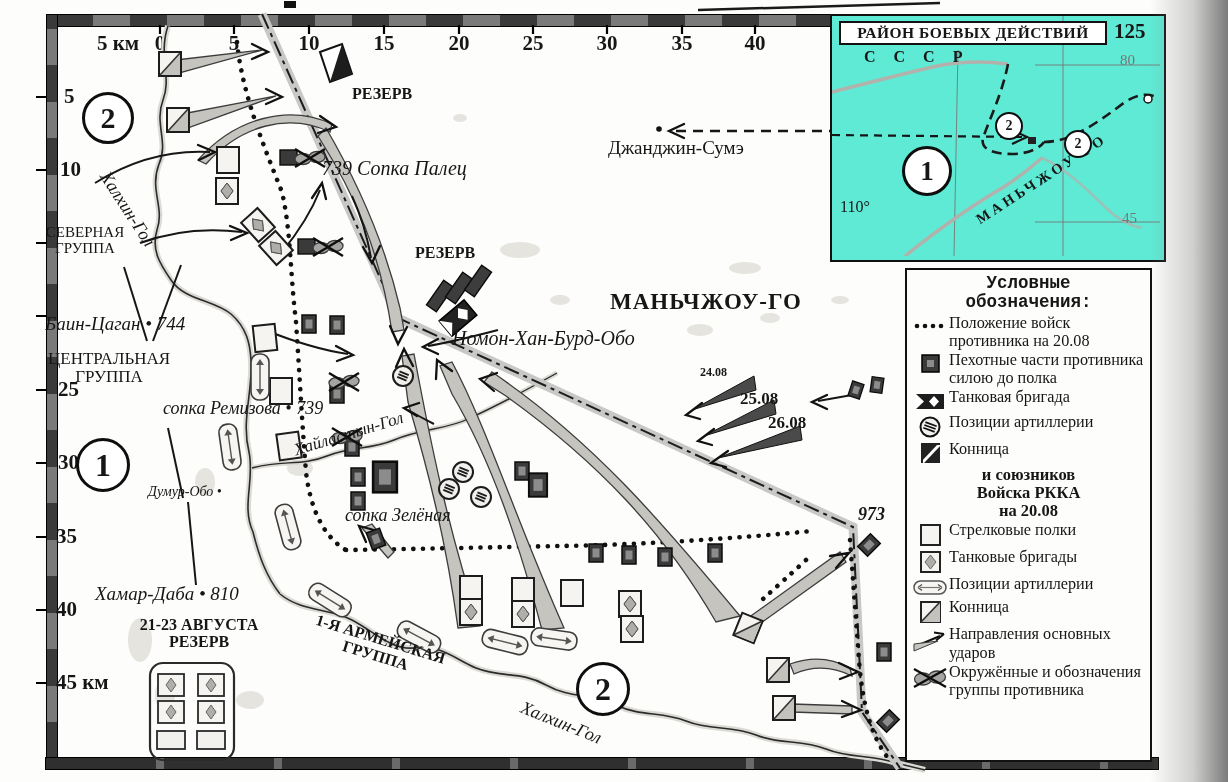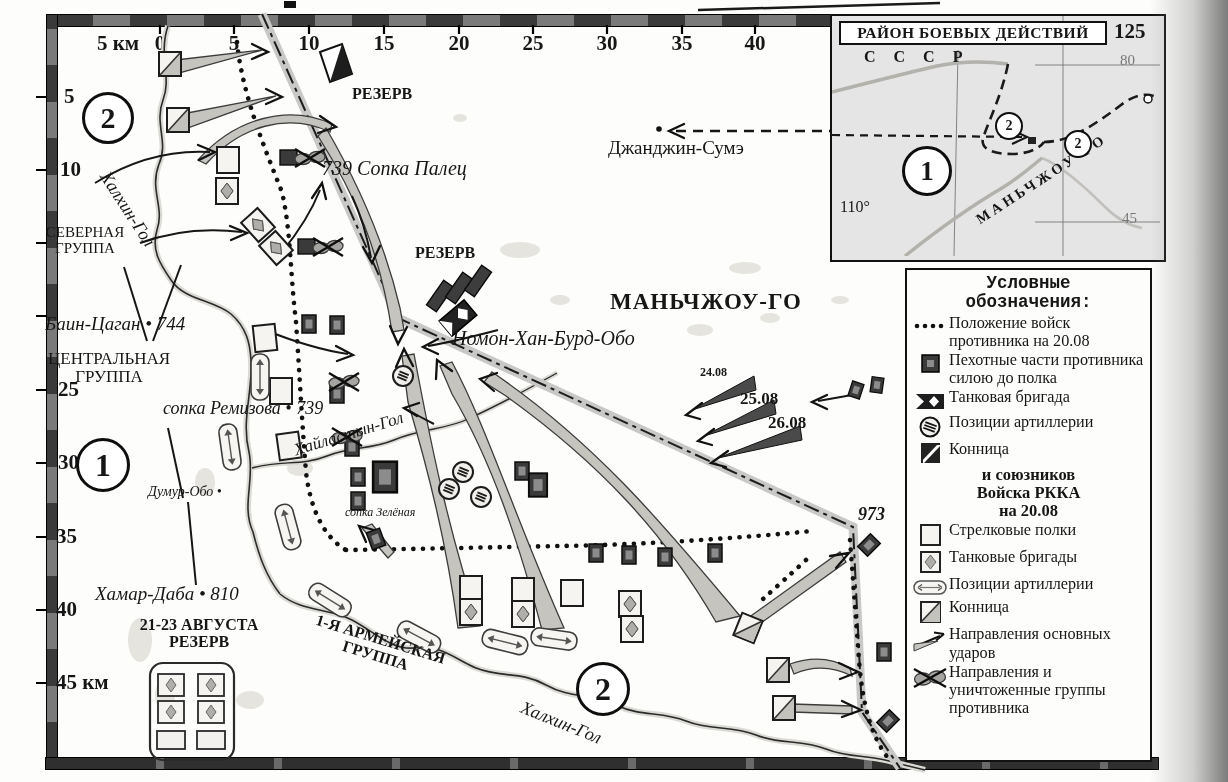--- a/index.html
+++ b/index.html
@@ -17,21 +17,21 @@
   .lbl{position:absolute;white-space:nowrap;line-height:1.08;}
   .it{font-style:italic}
   .b{font-weight:bold}
   .ctr{text-align:center}
   .num{font-weight:bold;font-size:21px;transform:translateX(-50%);}
   .lnum{font-weight:bold;font-size:21px;}
   .badge{position:absolute;border-radius:50%;background:#fff;border:3px solid #0e0e0e;
     display:flex;align-items:center;justify-content:center;font-weight:bold;z-index:6;}
   
   .inset{position:absolute;left:830px;top:14px;width:332px;height:244px;border:2px solid #111;
-    background:#e5e5e5;z-index:5;}
+    background:#5eead4;z-index:5;}
   .inset-title{position:absolute;left:7px;top:5px;width:264px;border:2px solid #111;background:#fff;
     text-align:center;font-weight:bold;font-size:15.5px;padding:1px 0;letter-spacing:.5px;}
   .inset .lbl{z-index:3}
   
   .legend{position:absolute;left:905px;top:268px;width:247px;height:494px;border:2.5px solid #111;
     background:#fdfdfb;box-sizing:border-box;padding:4px 4px 4px 4px;z-index:5;}
   .lg-title{font-weight:bold;font-size:17.5px;text-align:center;line-height:1.1;font-family:Liberation Mono, monospace;}
   .lg-head{font-weight:bold;font-size:16.5px;text-align:center;line-height:1.1;}
   .lg-row{display:flex;align-items:flex-start;margin-top:1px;}
   .lg-sym{width:38px;flex:none;display:flex;justify-content:center;padding-top:2px;}
@@ -335,21 +335,21 @@
   <div class="lbl z" style="left:48px;top:350px;font-size:17px">
     <div>ЦЕНТРАЛЬНАЯ</div>
     <div class="ctr">ГРУППА</div>
   </div>
   <div class="lbl b z" style="left:415px;top:244px;font-size:16px">РЕЗЕРВ</div>
   <div class="lbl b z" style="left:610px;top:290px;font-size:23px;letter-spacing:1px">МАНЬЧЖОУ-ГО</div>
   <div class="lbl it z" style="left:452px;top:328px;font-size:20px">Номон-Хан-Бурд-Обо</div>
   <div class="lbl it z" style="left:163px;top:399px;font-size:18px">сопка Ремизова • 739</div>
   <div class="lbl it z" style="left:292px;top:442px;font-size:17px;transform:rotate(-17deg);transform-origin:left top">Хайластын-Гол</div>
   <div class="lbl it z" style="left:148px;top:484px;font-size:14px">Думур-Обо •</div>
-  <div class="lbl it z" style="left:345px;top:506px;font-size:12px">сопка Зелёная</div>
+  <div class="lbl it z" style="left:345px;top:506px;font-size:18px">сопка Зелёная</div>
   <div class="lbl it z" style="left:95px;top:584px;font-size:19px">Хамар-Даба • 810</div>
   <div class="lbl b z ctr" style="left:115px;top:616px;width:168px;font-size:16px">
     <div>21-23 АВГУСТА</div>
     <div>РЕЗЕРВ</div>
   </div>
   <div class="lbl b z ctr" style="left:288px;top:630px;width:180px;font-size:16px;transform:rotate(17deg)">
     <div>1-Я АРМЕЙСКАЯ</div>
     <div>ГРУППА</div>
   </div>
   <div class="lbl it z" style="left:525px;top:698px;font-size:18px;transform:rotate(22deg);transform-origin:left top">Халхин-Гол</div>
@@ -503,18 +503,18 @@
       <div class="lg-text">Направления основных ударов</div>
     </div>
     <div class="lg-row">
       <div class="lg-sym">
         <svg width="36" height="26">
             <ellipse cx="11" cy="14" rx="8.5" ry="6" fill="#a7a5a1" stroke="#3a3a3a" stroke-width="1.3"></ellipse>
             <ellipse cx="25" cy="12" rx="8.5" ry="6" fill="#a7a5a1" stroke="#3a3a3a" stroke-width="1.3"></ellipse>
             <path d="M2,4 L34,22 M2,22 L34,4" stroke="#0e0e0e" stroke-width="2.4"></path>
           </svg>
       </div>
-      <div class="lg-text">Направления и уничтоженные группы противника</div>
+      <div class="lg-text">Окружённые и обозначения группы противника</div>
     </div>
   </div>
 
   <div class="curl"></div>
 </div>
 
 </body></html>

